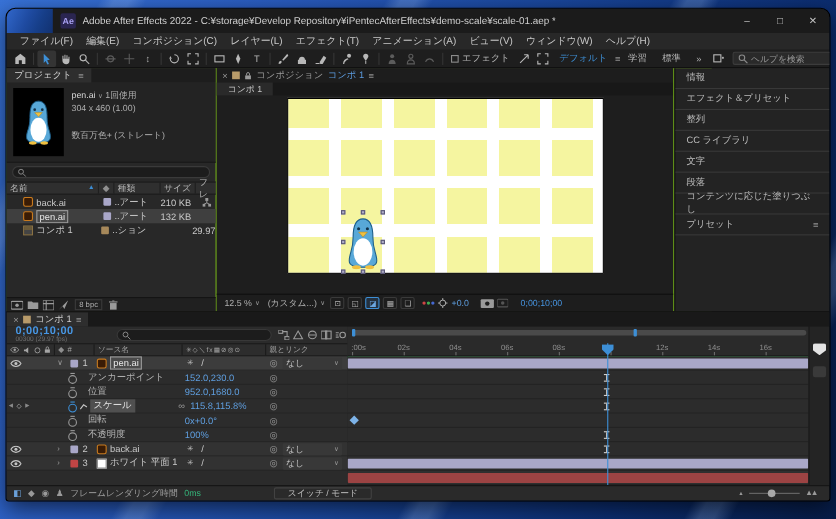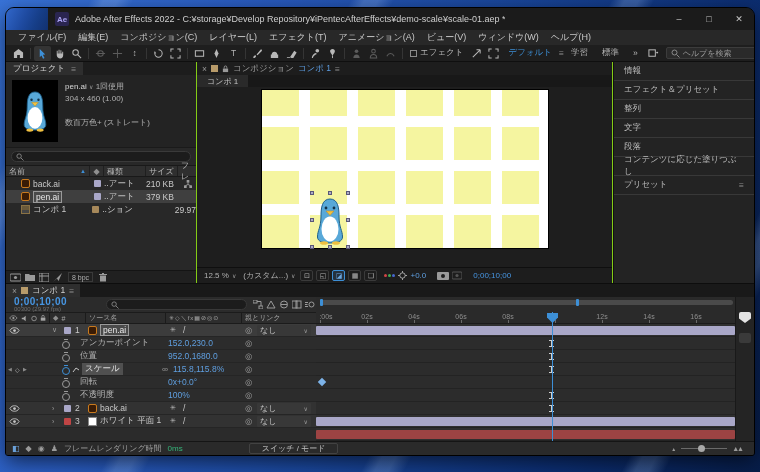--- a/index.html
+++ b/index.html
@@ -423,21 +423,21 @@
      <div class="prow sel">
       <span class="cn">
                 <span class="twl"></span>
                 <span class="ai-ico"></span>
                 <span class="namebox">pen.ai</span>
               </span>
       <span class="cl">
                 <span class="label-sw" style="background:#a9a7c8"></span>
               </span>
       <span class="ct">..アート</span>
-      <span class="cs">379 KB</span>
+      <span class="cs">132 KB</span>
       <span class="cf"></span>
      </div>
      <div class="prow">
       <span class="cn">
                 <span class="twl"></span>
                 <span class="comp-ico"></span>
                 <span>コンポ 1</span>
               </span>
       <span class="cl">
                 <span class="label-sw" style="background:#a6885a"></span>
@@ -544,20 +544,23 @@
 
    <div class="rightcol">
     <div class="rp-item">
             <span>情報</span>
           </div>
     <div class="rp-item">
             <span>エフェクト＆プリセット</span>
           </div>
     <div class="rp-item">
             <span>整列</span>
+          </div>
+    <div class="rp-item">
+            <span>CC ライブラリ</span>
           </div>
     <div class="rp-item">
             <span>文字</span>
           </div>
     <div class="rp-item">
             <span>段落</span>
           </div>
     <div class="rp-item">
             <span>コンテンツに応じた塗りつぶし</span>
           </div>

